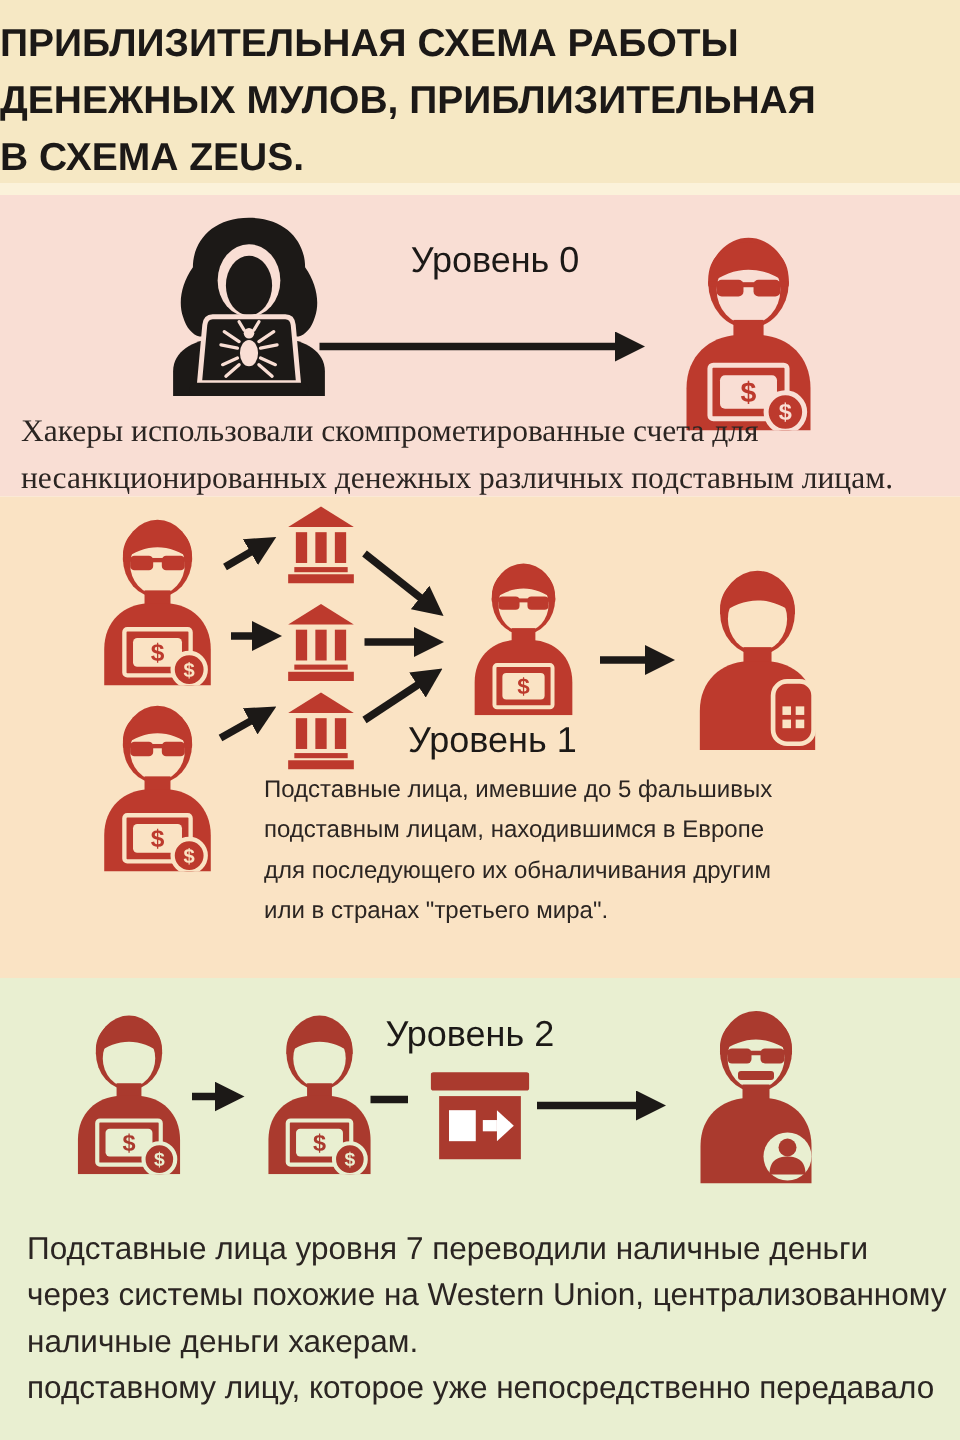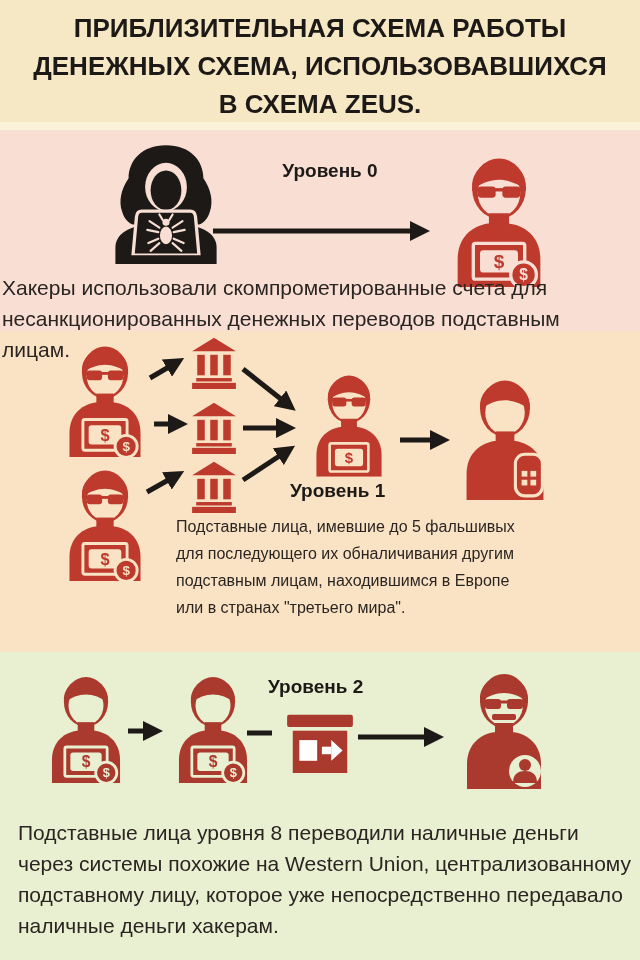--- a/index.html
+++ b/index.html
@@ -12,29 +12,29 @@
   .sec-header{top:0;height:122px;background:var(--header-bg,#f6e8c4);}
   .divider{top:122px;height:8px;background:var(--divider,#fbf2da);}
   .sec0{top:130px;height:201px;background:var(--level0-bg,#f9ded4);}
   .sec1{top:331px;height:321px;background:var(--level1-bg,#fae3c4);}
   .sec2{top:652px;height:308px;background:var(--level2-bg,#e9efd1);}
 
   .s0{--cut:var(--level0-bg,#f9ded4);}
   .s1{--cut:var(--level1-bg,#fae3c4);}
   .s2{--cut:var(--level2-bg,#e9efd1);--red:var(--red-dark,#aa3a2e);}
   .header-text{
-    position:absolute;top:9px;left:0;width:640px;text-align:center;
+    position:absolute;top:9px;left:0;width:640px;
     font-size:26px;line-height:38px;font-weight:700;color:var(--ink,#23201d);
   }
   .lvl-label{
-    position:absolute;font-size:19px;font-weight:700;color:var(--ink,#23201d);
+    position:absolute;font-size:24px;font-weight:400;color:var(--ink,#23201d);
     white-space:nowrap;
   }
   .caption{position:absolute;color:var(--text,#2b2522);}
-  .cap0{left:2px;top:272px;width:616px;font-size:21px;line-height:31px;}
+  .cap0{left:14px;top:272px;width:616px;font-size:21px;line-height:31px;font-family:Liberation Serif, serif;}
   .cap1{left:176px;top:513px;width:462px;font-size:16px;line-height:27px;}
   .cap2{left:18px;top:817px;width:618px;font-size:21px;line-height:31px;}
 
   svg.icon{position:absolute;overflow:visible;}
   .red-f{fill:var(--red,#bd3a2d);}
   .cut-f{fill:var(--cut,#f9ded4);}
   .ink-f{fill:var(--ink,#1c1917);}
   .cut-s{stroke:var(--cut,#f9ded4);}
   .dollar{font-family:"Liberation Sans","DejaVu Sans",sans-serif;font-weight:700;text-anchor:middle;}
   #arrows{position:absolute;left:0;top:0;pointer-events:none;}
@@ -181,83 +181,83 @@
   </svg>
 
   <div class="sec sec-header"></div>
   <div class="sec divider"></div>
   <div class="sec sec0"></div>
   <div class="sec sec1"></div>
   <div class="sec sec2"></div>
 
   <div class="header-text">
     <div>ПРИБЛИЗИТЕЛЬНАЯ СХЕМА РАБОТЫ</div>
-    <div>ДЕНЕЖНЫХ СХЕМА, ИСПОЛЬЗОВАВШИХСЯ</div>
+    <div>ДЕНЕЖНЫХ МУЛОВ, ПРИБЛИЗИТЕЛЬНАЯ</div>
     <div>В СХЕМА ZEUS.</div>
   </div>
 
   <svg class="icon s0" style="left:100px;top:143px" width="132" height="121" viewBox="0 0 120 110">
       <use href="#sym-hacker"></use>
     </svg>
   <div class="lvl-label" style="left:230px;top:160px;width:200px;text-align:center">Уровень 0</div>
   <svg class="icon s0" style="left:443px;top:144px" width="112" height="143" viewBox="0 0 100 128">
       <use href="#sym-mule-coin"></use>
     </svg>
   <div class="caption cap0">
     <div>Хакеры использовали скомпрометированные счета для</div>
-    <div>несанкционированных денежных переводов подставным лицам.</div>
+    <div>несанкционированных денежных различных подставным лицам.</div>
   </div>
 
   <svg class="icon s1" style="left:57px;top:334px" width="96" height="123" viewBox="0 0 100 128">
       <use href="#sym-mule-coin"></use>
     </svg>
   <svg class="icon s1" style="left:57px;top:458px" width="96" height="123" viewBox="0 0 100 128">
       <use href="#sym-mule-coin"></use>
     </svg>
   <svg class="icon s1" style="left:190px;top:337px" width="48" height="52" viewBox="0 0 70 76">
       <use href="#sym-bank"></use>
     </svg>
   <svg class="icon s1" style="left:190px;top:402px" width="48" height="52" viewBox="0 0 70 76">
       <use href="#sym-bank"></use>
     </svg>
   <svg class="icon s1" style="left:190px;top:461px" width="48" height="52" viewBox="0 0 70 76">
       <use href="#sym-bank"></use>
     </svg>
   <svg class="icon s1" style="left:305px;top:364px" width="88" height="113" viewBox="0 0 100 128">
       <use href="#sym-mule-bill"></use>
     </svg>
-  <div class="lvl-label" style="left:290px;top:480px">Уровень 1</div>
+  <div class="lvl-label" style="left:272px;top:480px">Уровень 1</div>
   <svg class="icon s1" style="left:453px;top:367px" width="104" height="133" viewBox="0 0 100 128">
       <use href="#sym-person-phone"></use>
     </svg>
   <div class="caption cap1">
     <div>Подставные лица, имевшие до 5 фальшивых</div>
+    <div>подставным лицам, находившимся в Европе</div>
     <div>для последующего их обналичивания другим</div>
-    <div>подставным лицам, находившимся в Европе</div>
     <div>или в странах "третьего мира".</div>
   </div>
 
   <svg class="icon s2" style="left:40px;top:665px" width="92" height="118" viewBox="0 0 100 128">
       <use href="#sym-person-coin"></use>
     </svg>
   <svg class="icon s2" style="left:167px;top:665px" width="92" height="118" viewBox="0 0 100 128">
       <use href="#sym-person-coin"></use>
     </svg>
-  <div class="lvl-label" style="left:268px;top:676px">Уровень 2</div>
+  <div class="lvl-label" style="left:257px;top:676px">Уровень 2</div>
   <svg class="icon s2" style="left:287px;top:711px" width="66" height="62" viewBox="0 0 70 66">
       <use href="#sym-box"></use>
     </svg>
   <svg class="icon s2" style="left:454px;top:661px" width="100" height="128" viewBox="0 0 100 128">
       <use href="#sym-boss"></use>
     </svg>
   <div class="caption cap2">
-    <div>Подставные лица уровня 8 переводили наличные деньги</div>
+    <div>Подставные лица уровня 7 переводили наличные деньги</div>
     <div>через системы похожие на Western Union, централизованному</div>
+    <div>наличные деньги хакерам.</div>
     <div>подставному лицу, которое уже непосредственно передавало</div>
-    <div>наличные деньги хакерам.</div>
   </div>
 
   <svg id="arrows" width="640" height="960" viewBox="0 0 640 960">
     <line x1="213" y1="231" x2="424" y2="231" marker-end="url(#ah)"></line>
     <line x1="150" y1="378" x2="179" y2="361" marker-end="url(#ah)"></line>
     <line x1="154" y1="424" x2="182" y2="424" marker-end="url(#ah)"></line>
     <line x1="147" y1="492" x2="179" y2="474" marker-end="url(#ah)"></line>
     <line x1="243" y1="369" x2="291" y2="407" marker-end="url(#ah)"></line>
     <line x1="243" y1="428" x2="290" y2="428" marker-end="url(#ah)"></line>
     <line x1="243" y1="480" x2="290" y2="449" marker-end="url(#ah)"></line>

